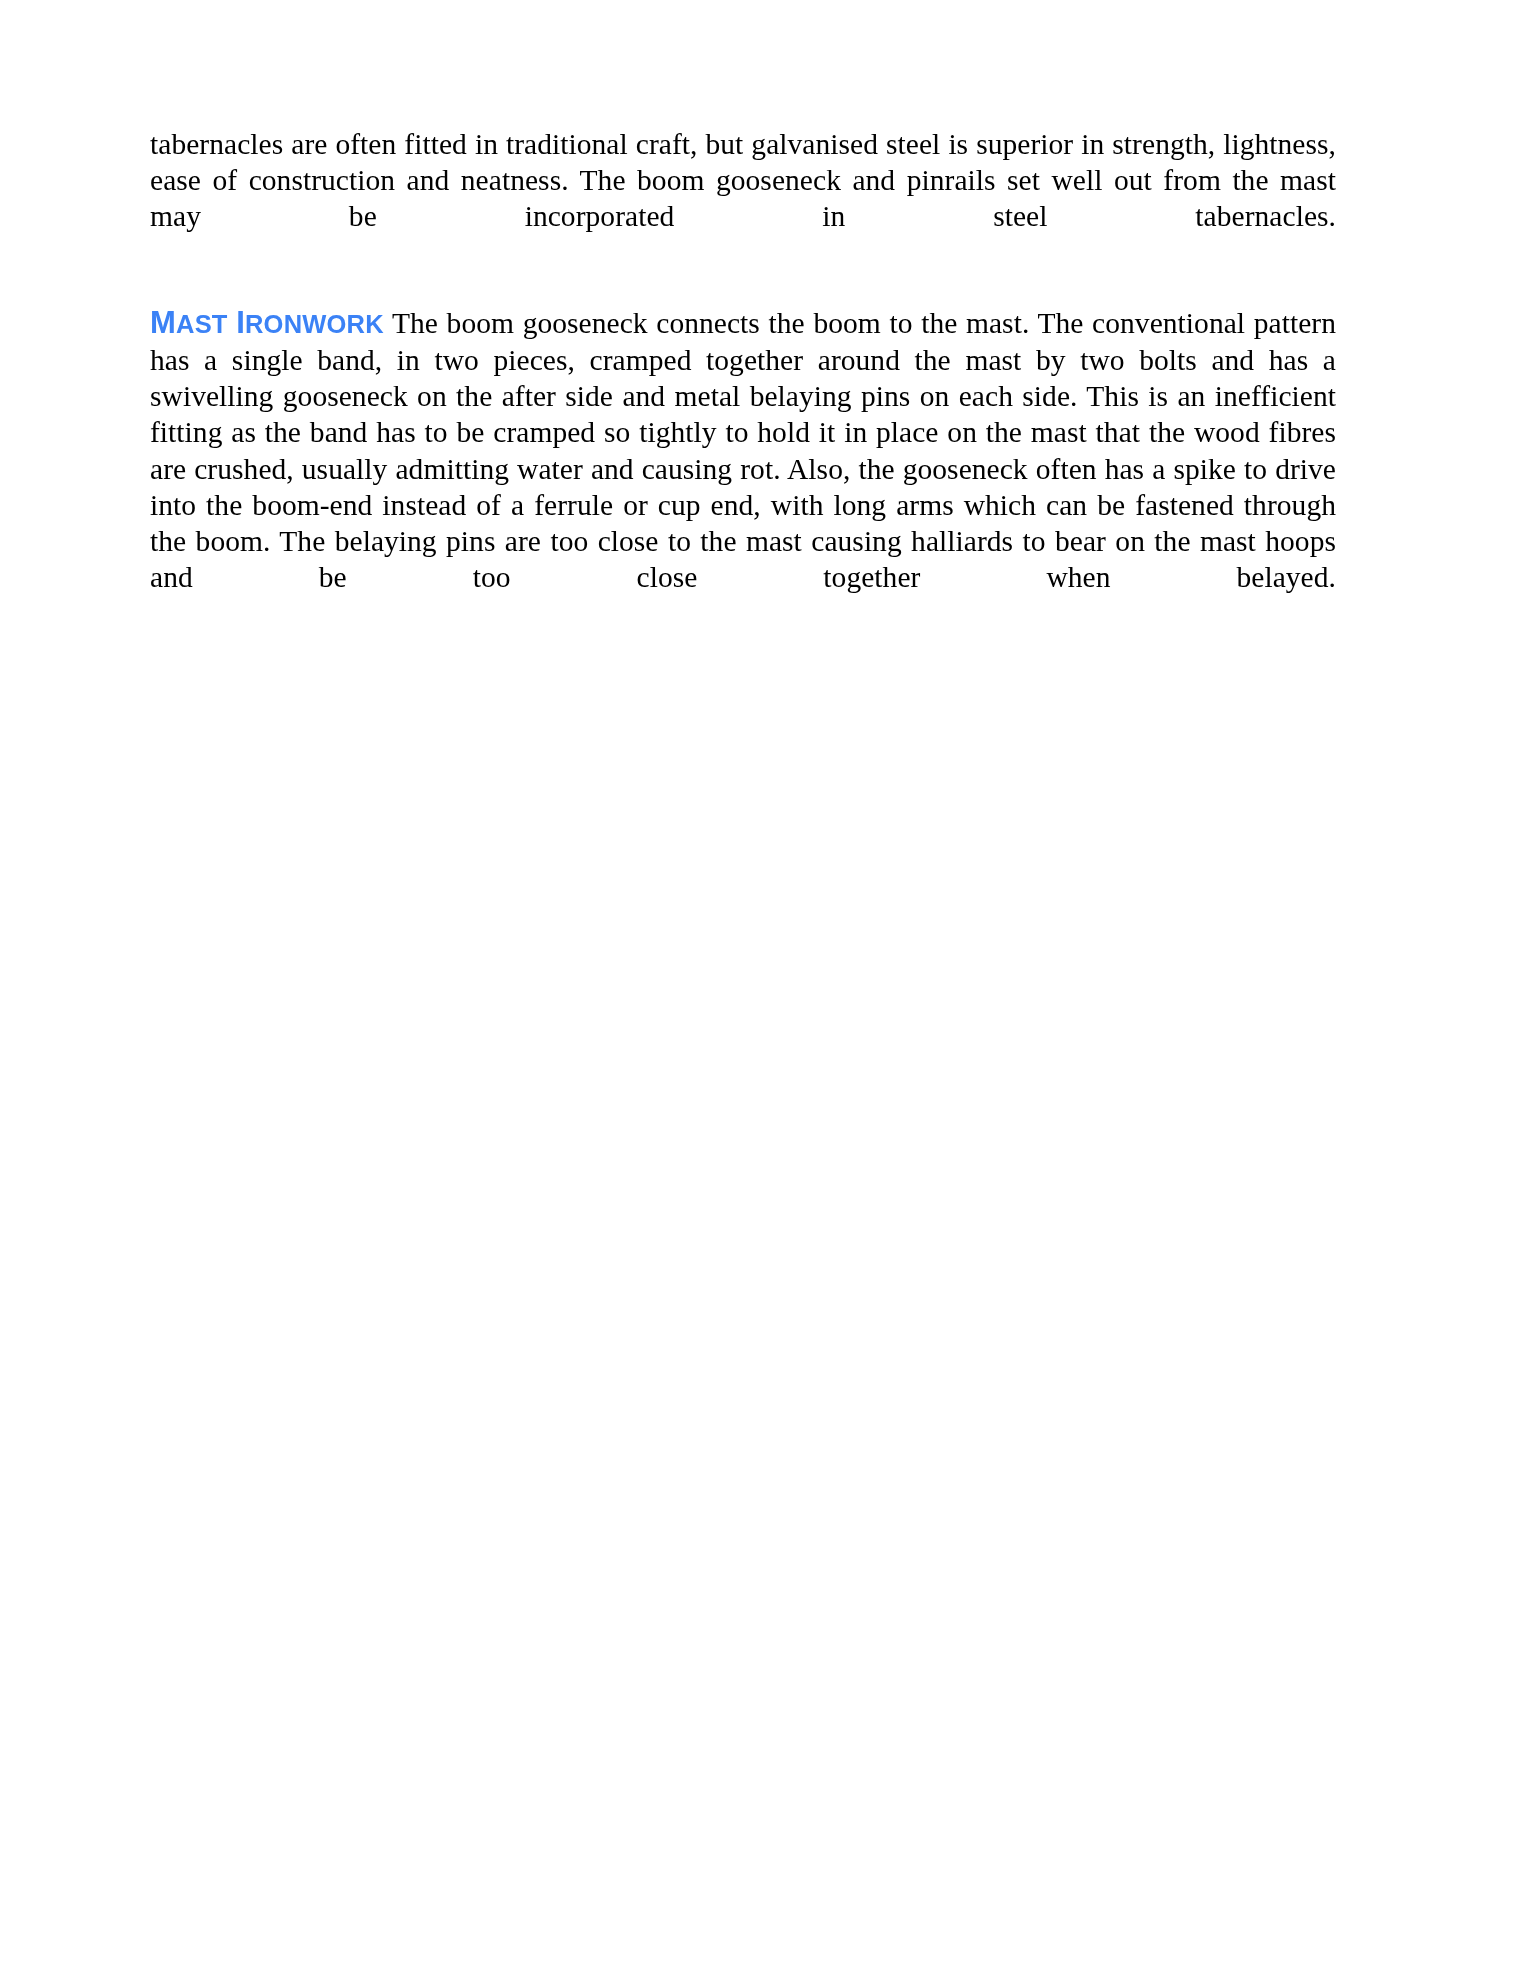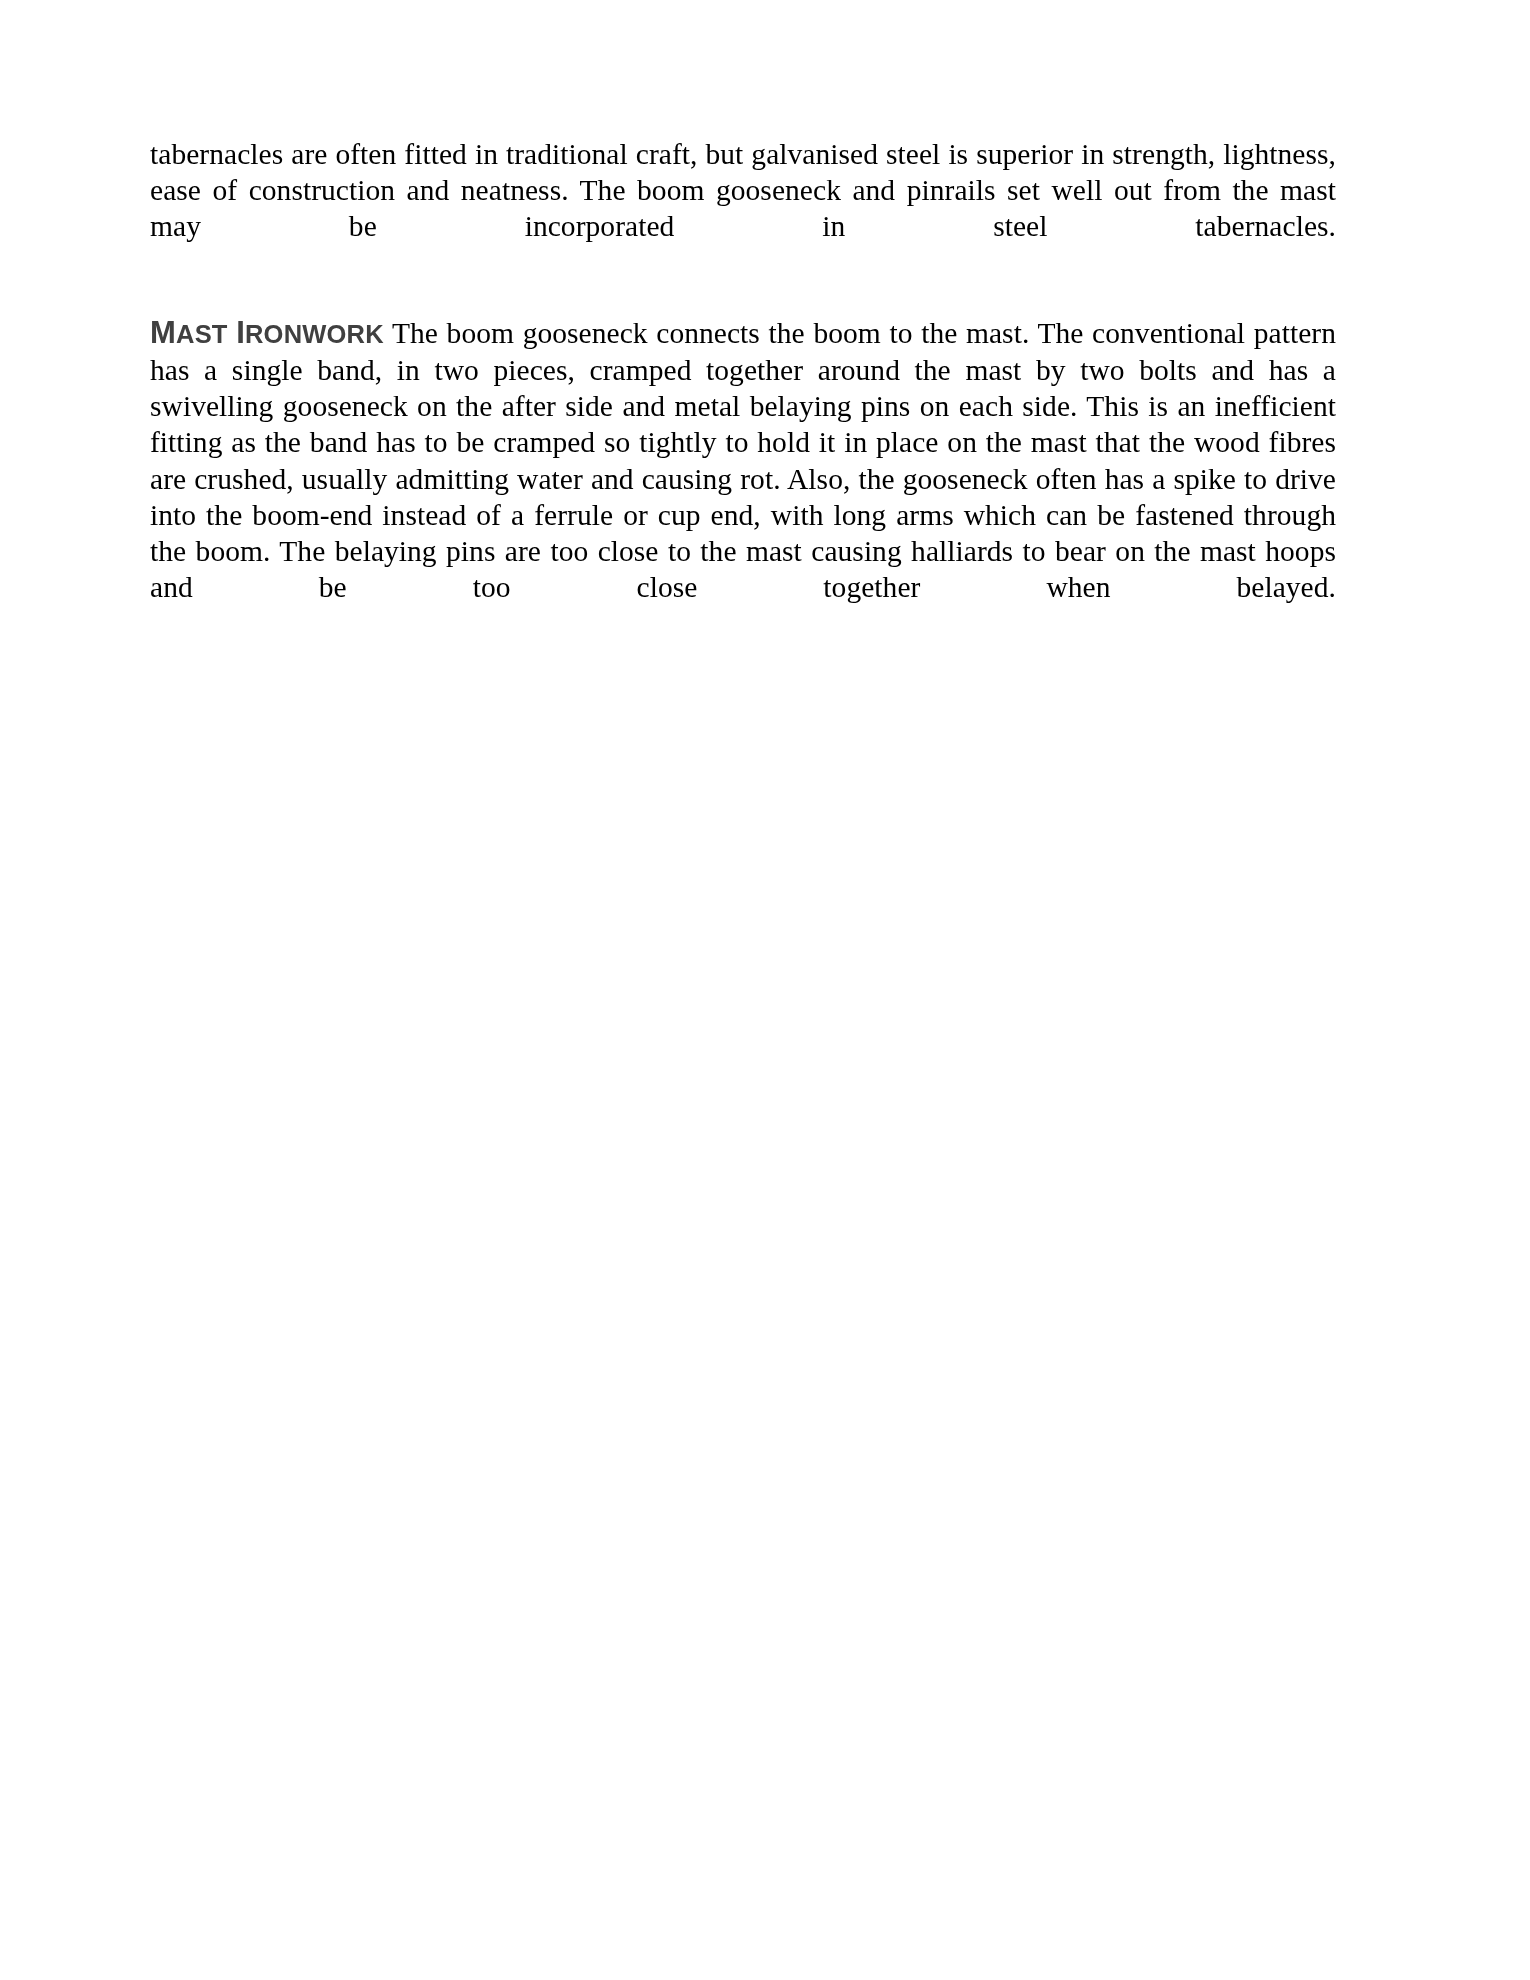--- a/index.html
+++ b/index.html
@@ -20,21 +20,21 @@
     position: relative;
     width: 1530px;
     height: 1980px;
     background: #ffffff;
     box-sizing: border-box;
   }
 
   .text-column {
     position: absolute;
     left: 150px;
-    top: 136px;
+    top: 126px;
     width: 1186px;
   }
 
   .body-paragraph {
     font-family: "Liberation Serif", "DejaVu Serif", serif;
     font-size: 29.5px;
     line-height: 36.2px;
     text-align: justify;
     text-justify: inter-word;
     color: #000000;
@@ -46,21 +46,21 @@
   .paragraph-gap {
     height: 34px;
   }
 
   
   .runin-heading {
     font-family: "Liberation Sans", "DejaVu Sans", sans-serif;
     font-weight: bold;
     font-size: 25.5px;
     letter-spacing: 0.2px;
-    color: #404040;
+    color: #3b82f6;
   }
   .runin-heading .cap {
     font-size: 31px;
     line-height: 0;
   }
 
   
   .body-paragraph::after {
     content: "";
     display: inline-block;

